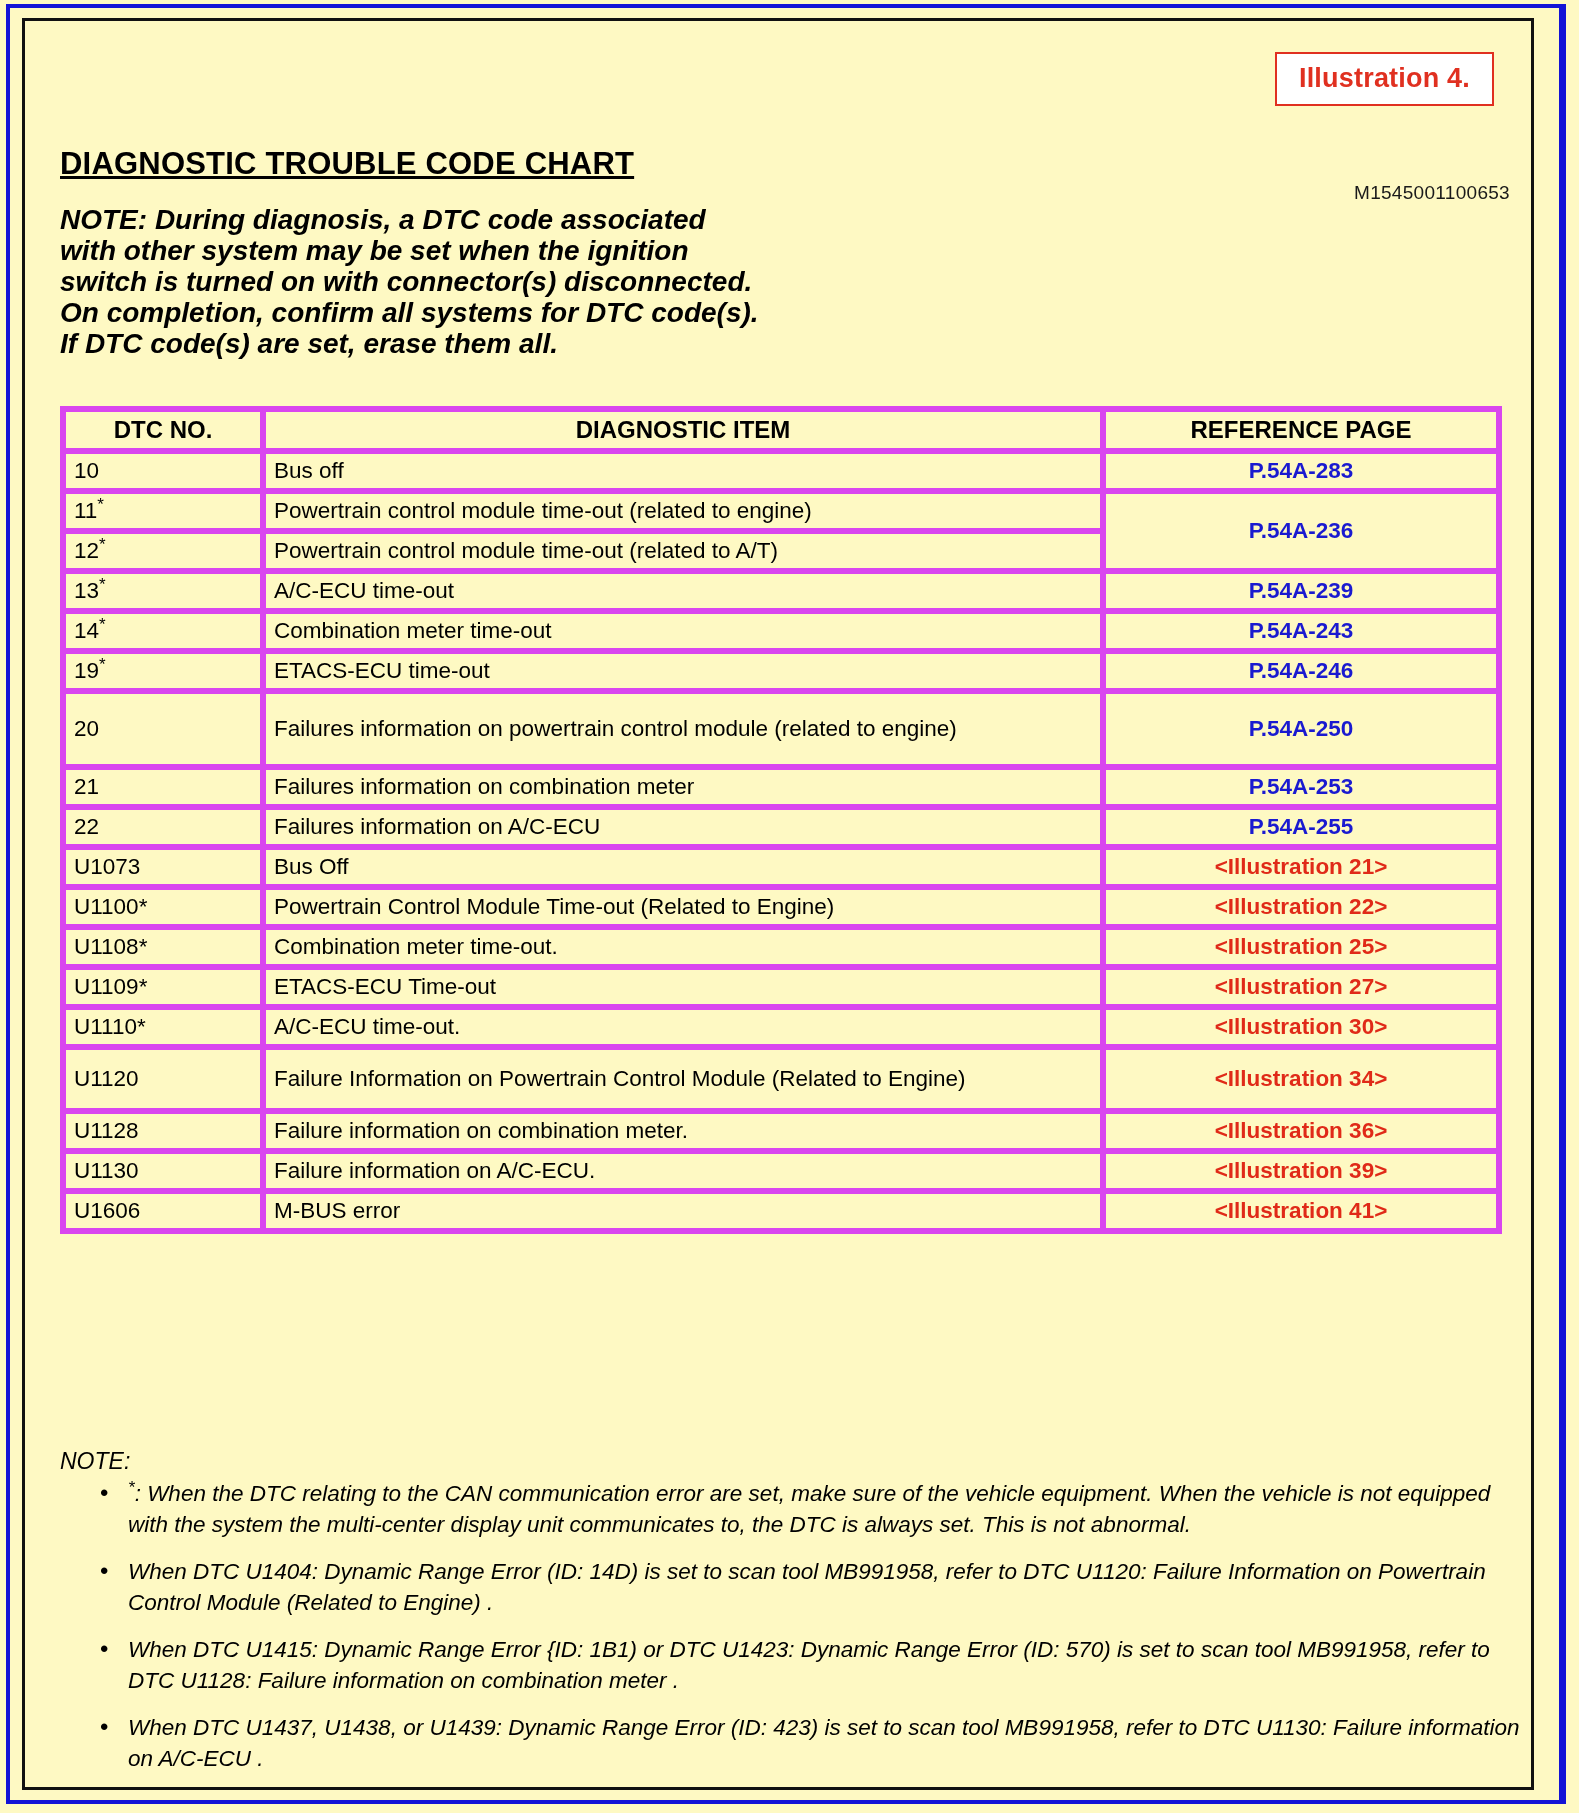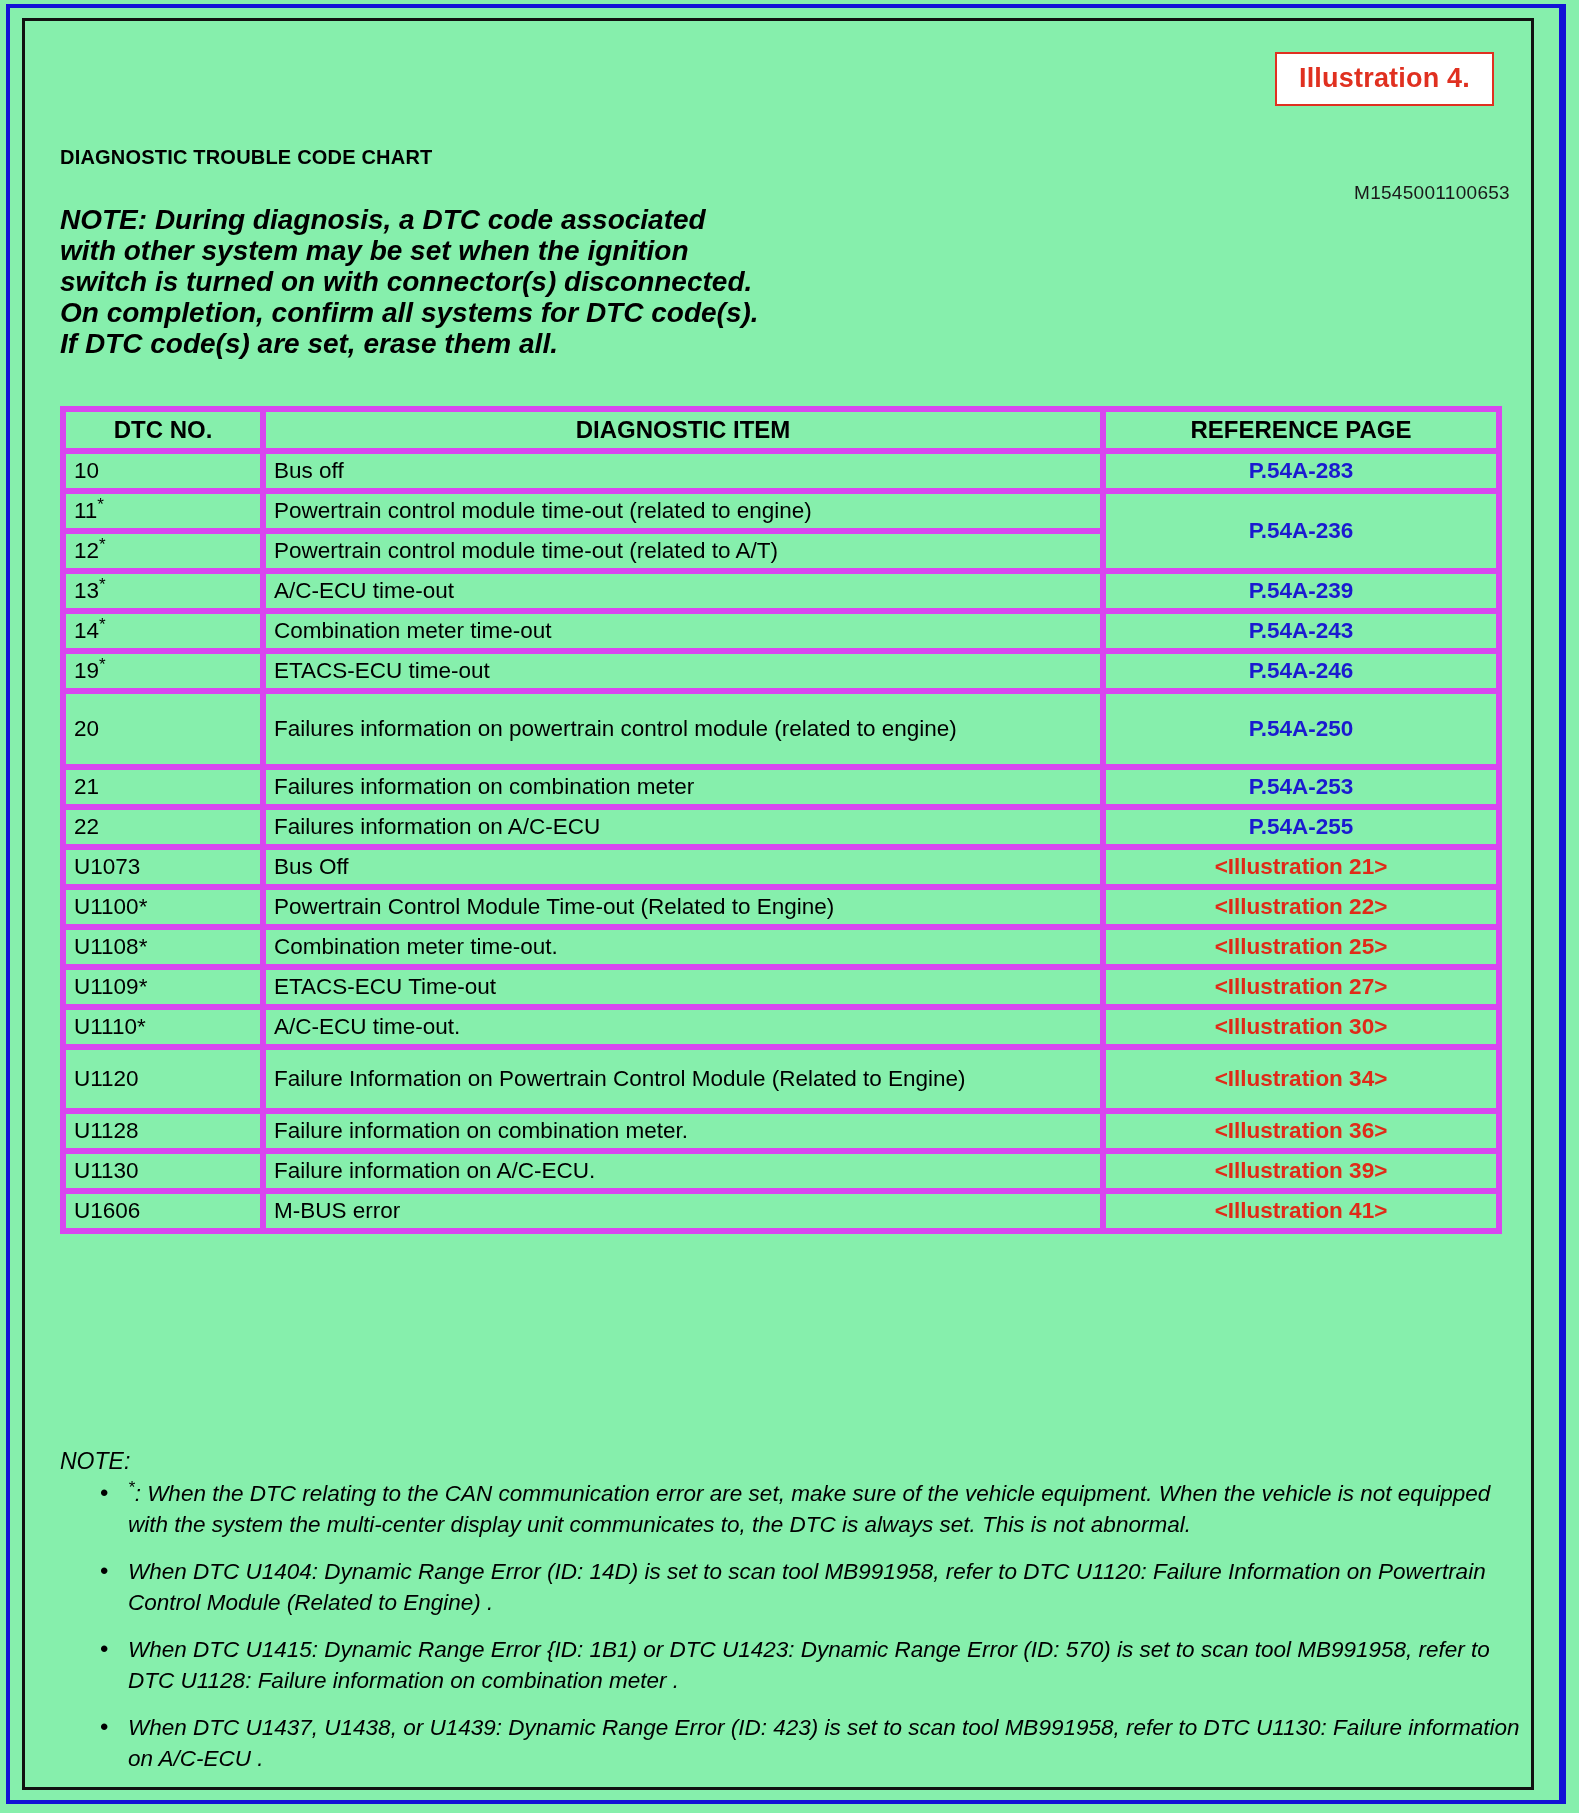--- a/index.html
+++ b/index.html
@@ -12,21 +12,21 @@
     height: 1813px;
     font-family: "Liberation Sans", sans-serif;
     color: #000000;
     overflow: hidden;
   }
   .page {
     position: relative;
     width: 1579px;
     height: 1813px;
     box-sizing: border-box;
-    background: #86efac;
+    background: #fef9c3;
   }
   
   .outer-border {
     position: absolute;
     left: 6px;
     top: 4px;
     width: 1560px;
     height: 1800px;
     border: 4px solid #1313d6;
     box-sizing: border-box;
@@ -67,23 +67,24 @@
     font-size: 27px;
     font-weight: bold;
     padding: 9px 22px 10px 22px;
     letter-spacing: 0.2px;
   }
 
   .title {
     position: absolute;
     left: 14px;
     top: 112px;
-    font-size: 20px;
+    font-size: 31px;
     font-weight: bold;
     letter-spacing: 0.2px;
+    text-decoration: underline;
   }
   .doc-code {
     position: absolute;
     right: 6px;
     top: 148px;
     font-size: 19px;
     font-weight: normal;
     color: #1a1a1a;
     letter-spacing: 0.3px;
   }

